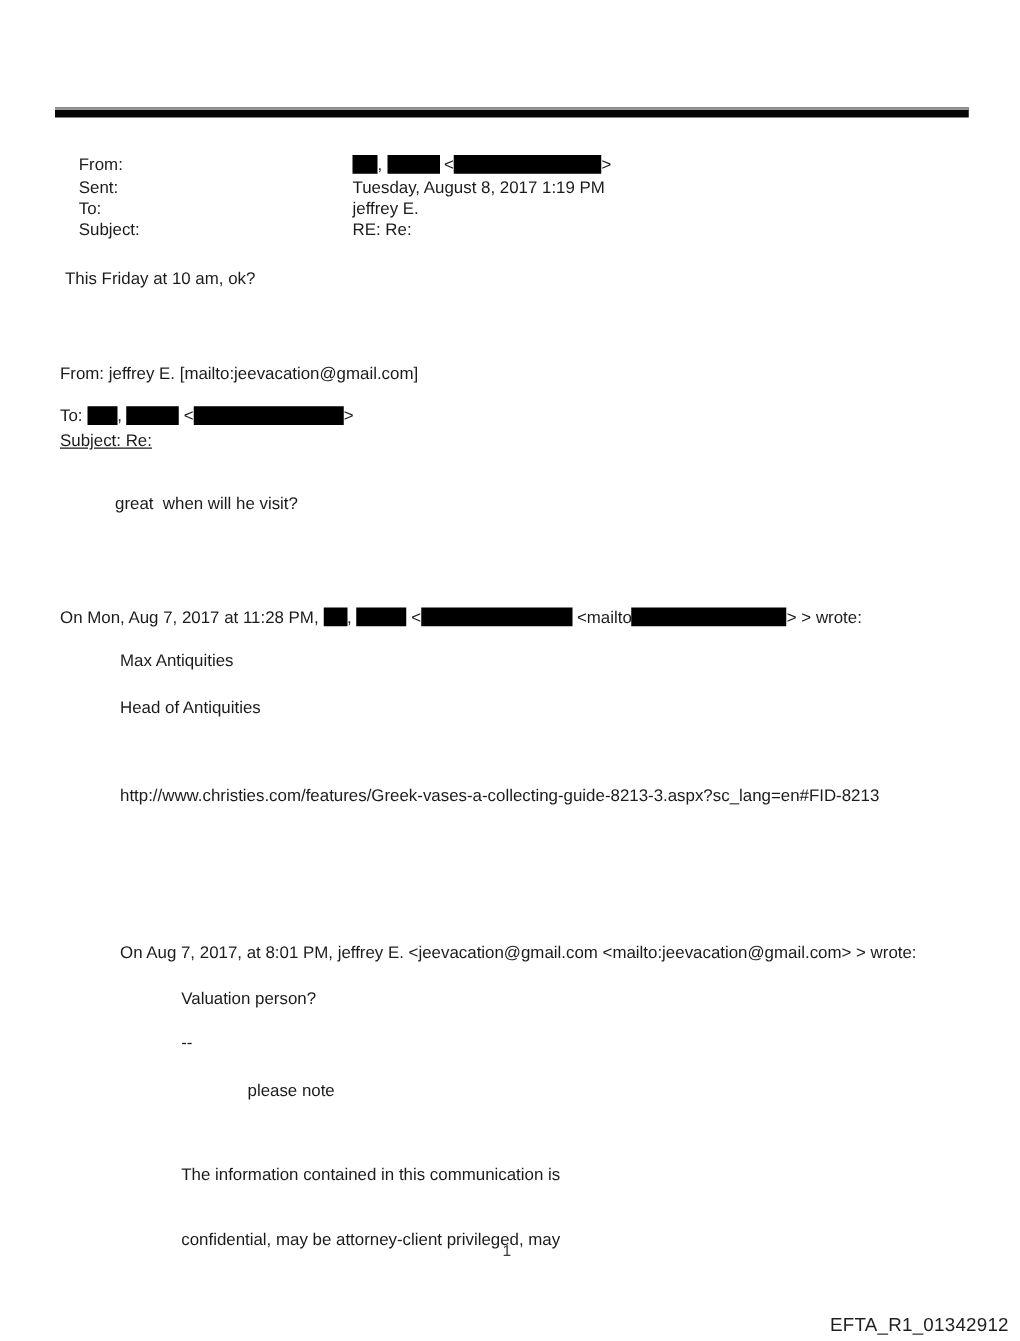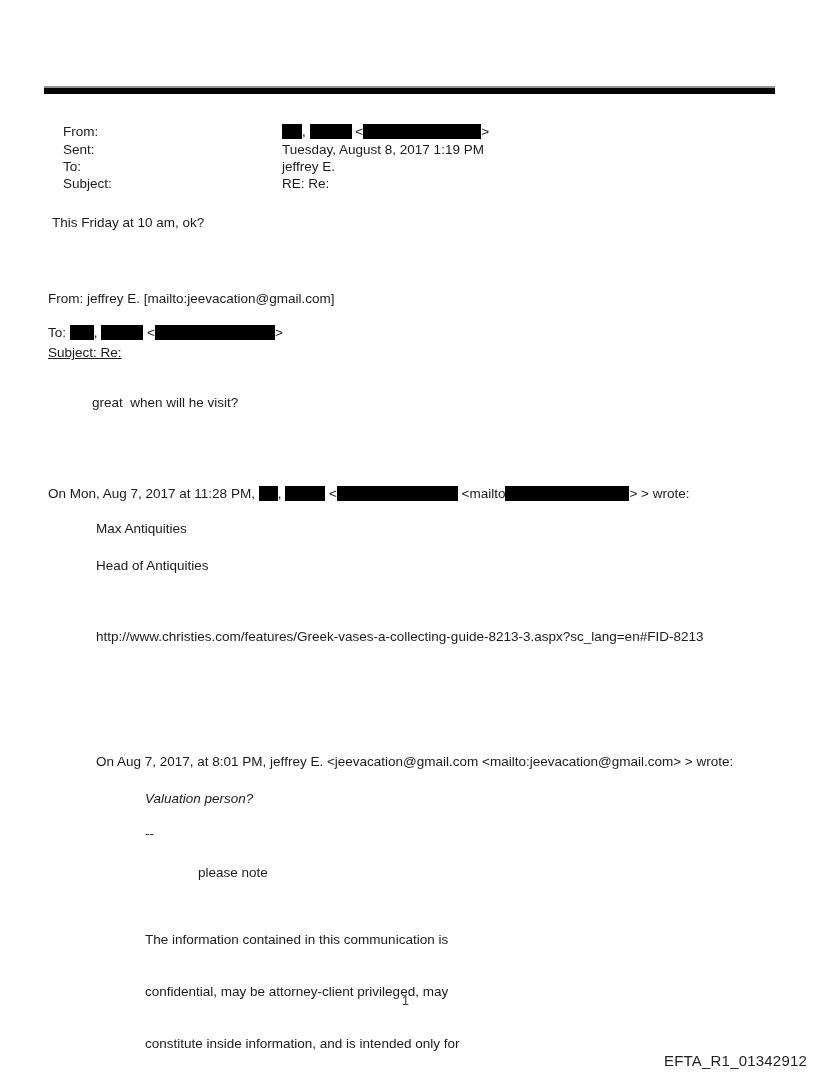--- a/index.html
+++ b/index.html
@@ -67,28 +67,27 @@
 
   <div class="line" style="left:48px; top:485px;"><span>On Mon, Aug 7, 2017 at 11:28 PM, </span><span class="redact" style="width:19px;"></span><span>, </span><span class="redact" style="width:40px;"></span><span> &lt;</span><span class="redact" style="width:121px;"></span><span> &lt;mailto</span><span class="redact" style="width:124px;"></span><span>&gt; &gt; wrote:</span></div>
 
   <div class="line" style="left:96px; top:520px;">Max Antiquities</div>
   <div class="line" style="left:96px; top:557px;">Head of Antiquities</div>
 
   <div class="line" style="left:96px; top:628px;">http://www.christies.com/features/Greek-vases-a-collecting-guide-8213-3.aspx?sc_lang=en#FID-8213</div>
 
   <div class="line" style="left:96px; top:753px;">On Aug 7, 2017, at 8:01 PM, jeffrey E. &lt;jeevacation@gmail.com &lt;mailto:jeevacation@gmail.com&gt; &gt; wrote:</div>
 
-  <div class="line" style="left:145px; top:790px;font-style:italic;">Valuation person?</div>
+  <div class="line" style="left:145px; top:790px;">Valuation person?</div>
   <div class="line" style="left:145px; top:825px;">--</div>
   <div class="line" style="left:170px; top:864px;margin-left:28px;">please note</div>
 
   <div class="line" style="left:145px; top:897px;">
     <div class="conf-line">The information contained in this communication is</div>
     <div class="conf-line">confidential, may be attorney-client privileged, may</div>
-    <div class="conf-line">constitute inside information, and is intended only for</div>
     
     
   </div>
 
   <div class="pagenum">1</div>
   <div class="bates">EFTA_R1_01342912</div>
 
 </div>
 
 </body></html>

